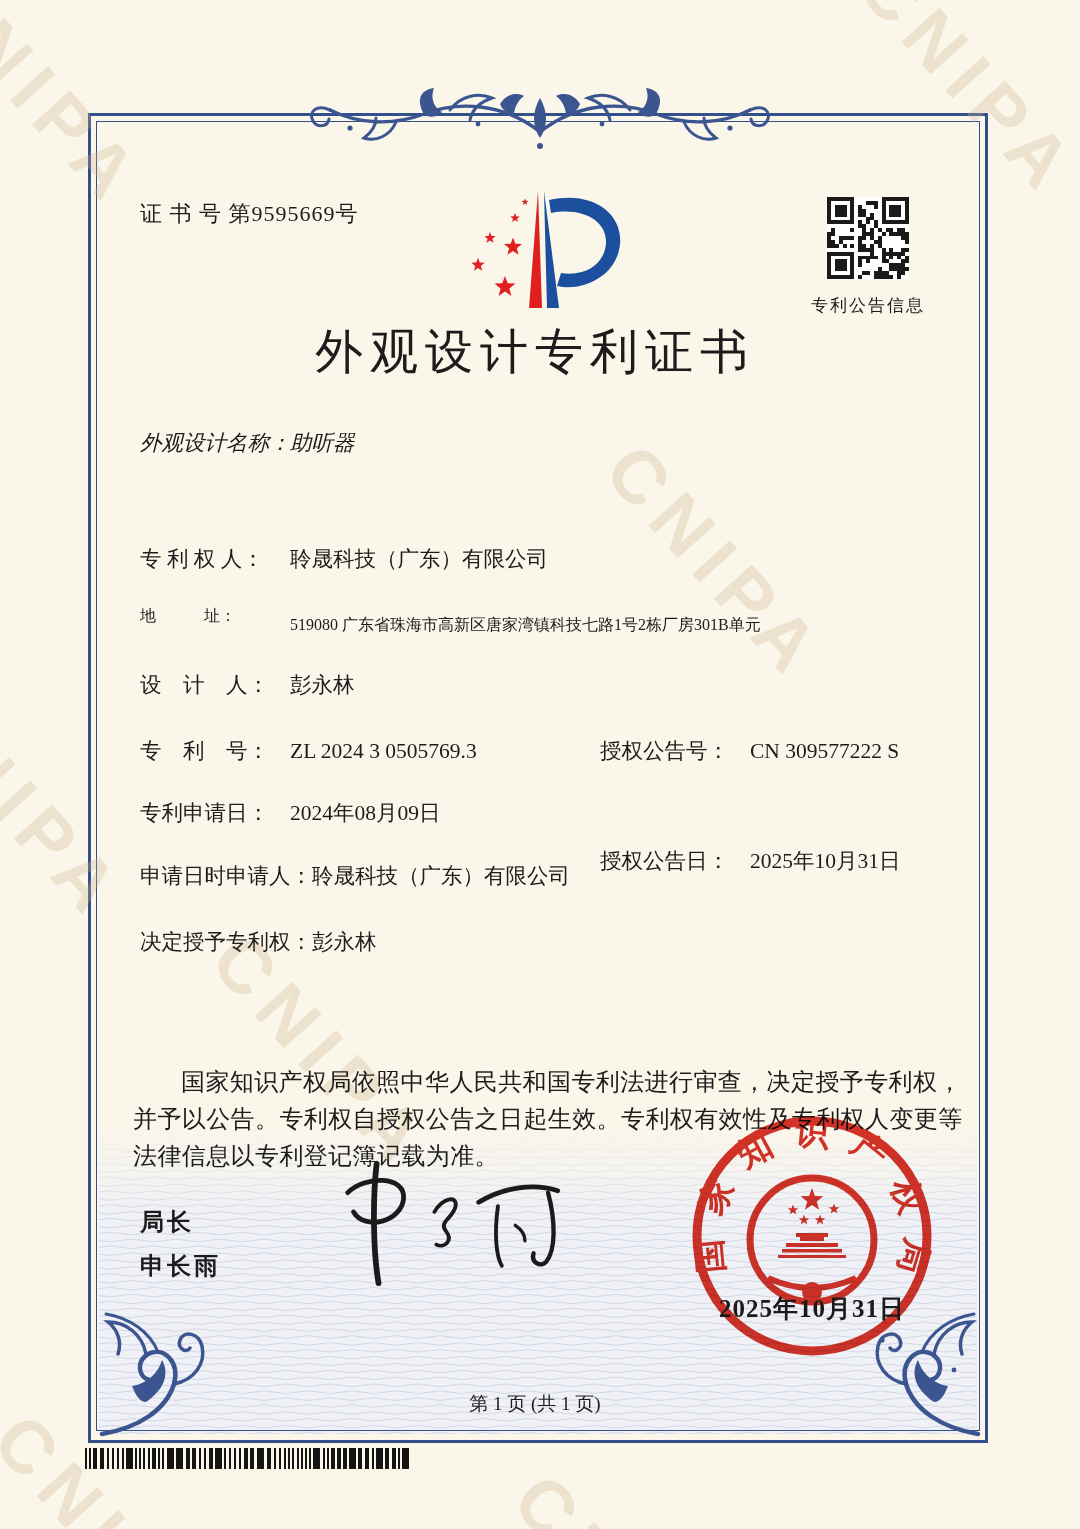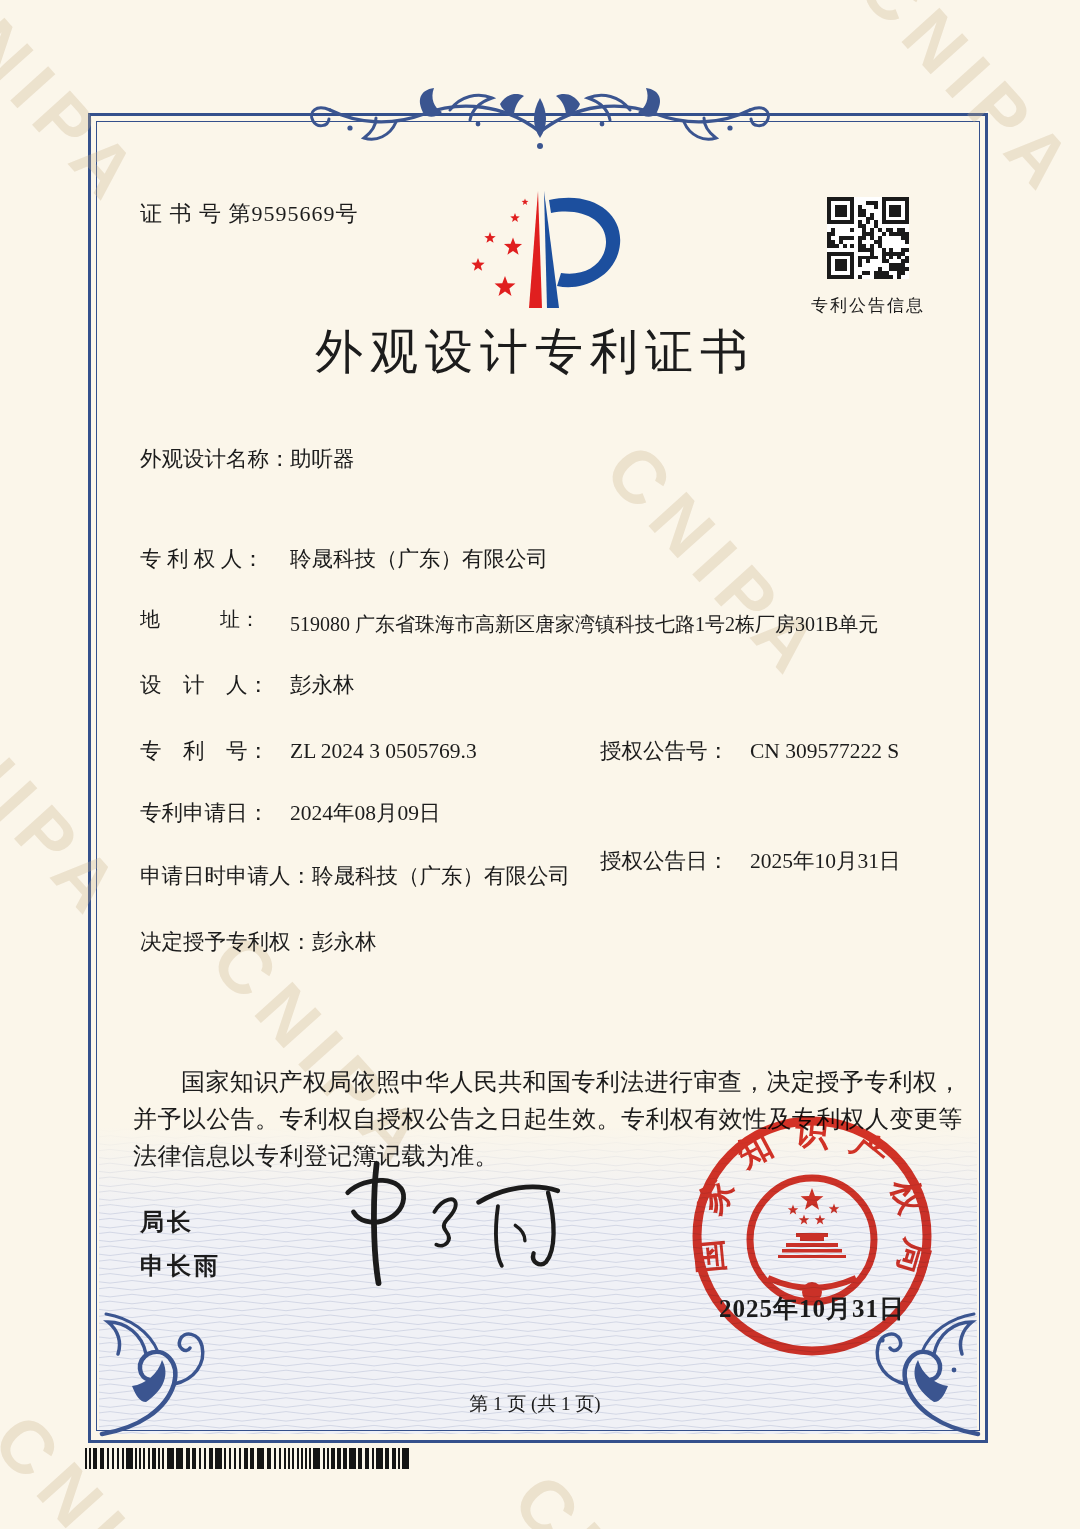--- a/index.html
+++ b/index.html
@@ -20,21 +20,21 @@
   
   .certno{position:absolute;left:140px;top:190px;font-size:22px;letter-spacing:1px;z-index:6;margin-top:9px;}
   .qr-wrap{position:absolute;left:827px;top:197px;width:82px;height:82px;z-index:6;}
   .qr-label{position:absolute;left:796px;top:294px;width:144px;text-align:center;font-size:17px;letter-spacing:2px;z-index:6;}
   .title{position:absolute;left:88px;top:320px;width:894px;text-align:center;font-size:48px;font-weight:400;
          letter-spacing:7px;z-index:6;}
   .frow{position:absolute;left:140px;font-size:21.5px;z-index:6;white-space:nowrap;}
   .frow .lab{display:inline-block;}
   .labw{width:150px;}
   .frow-right{left:600px;}
-  .addr{position:absolute;left:140px;top:606px;font-size:20px;z-index:6;display:flex;justify-content:space-between;}
+  .addr{position:absolute;left:140px;top:606px;font-size:16px;z-index:6;display:flex;justify-content:space-between;}
   .addr .lab{width:150px;flex:none;}
   .addr .val{width:636px;line-height:37px;white-space:normal;}
   .statement{position:absolute;left:133px;top:1064px;width:838px;font-size:24px;line-height:37px;
              letter-spacing:.4px;text-indent:2em;z-index:6;}
   .signer{position:absolute;left:140px;font-family:"Liberation Sans",sans-serif;font-weight:700;
           font-size:24px;letter-spacing:3px;z-index:6;}
   .sig-svg{position:absolute;left:315px;top:1150px;z-index:6;}
   .seal-svg{position:absolute;left:686px;top:1110px;z-index:6;mix-blend-mode:multiply;opacity:.95;}
   .seal-date{position:absolute;left:712px;top:1292px;width:200px;text-align:center;font-size:25px;
              font-weight:700;letter-spacing:1px;color:#1b1b1b;z-index:7;}
@@ -384,21 +384,21 @@
         <rect x="14" y="20" width="1" height="1" fill="#1a1a1a"></rect>
         <rect x="15" y="20" width="1" height="1" fill="#1a1a1a"></rect>
         <rect x="16" y="20" width="1" height="1" fill="#1a1a1a"></rect>
         <rect x="18" y="20" width="1" height="1" fill="#1a1a1a"></rect>
       </svg>
   </div>
   <div class="qr-label">专利公告信息</div>
 
   <div class="title">外观设计专利证书</div>
 
-  <div class="frow" style="top:444px;">
+  <div class="frow" style="top:428px;font-style:italic;">
     <span class="lab labw">外观设计名称：</span><span>助听器</span>
   </div>
   <div class="frow" style="top:544px;">
     <span class="lab labw">专 利 权 人：</span><span>聆晟科技（广东）有限公司</span>
   </div>
   <div class="addr">
     <span class="lab">地　　　址：</span>
       <span class="val">519080 广东省珠海市高新区唐家湾镇科技七路1号2栋厂房301B单元</span>
   </div>
   <div class="frow" style="top:670px;">

